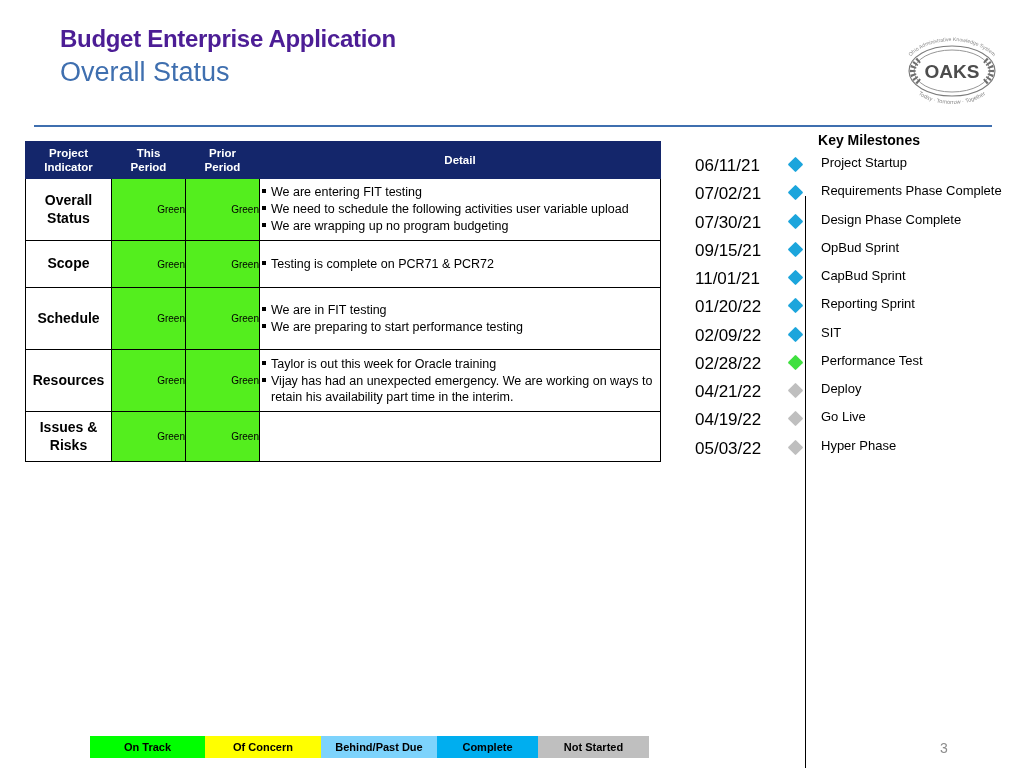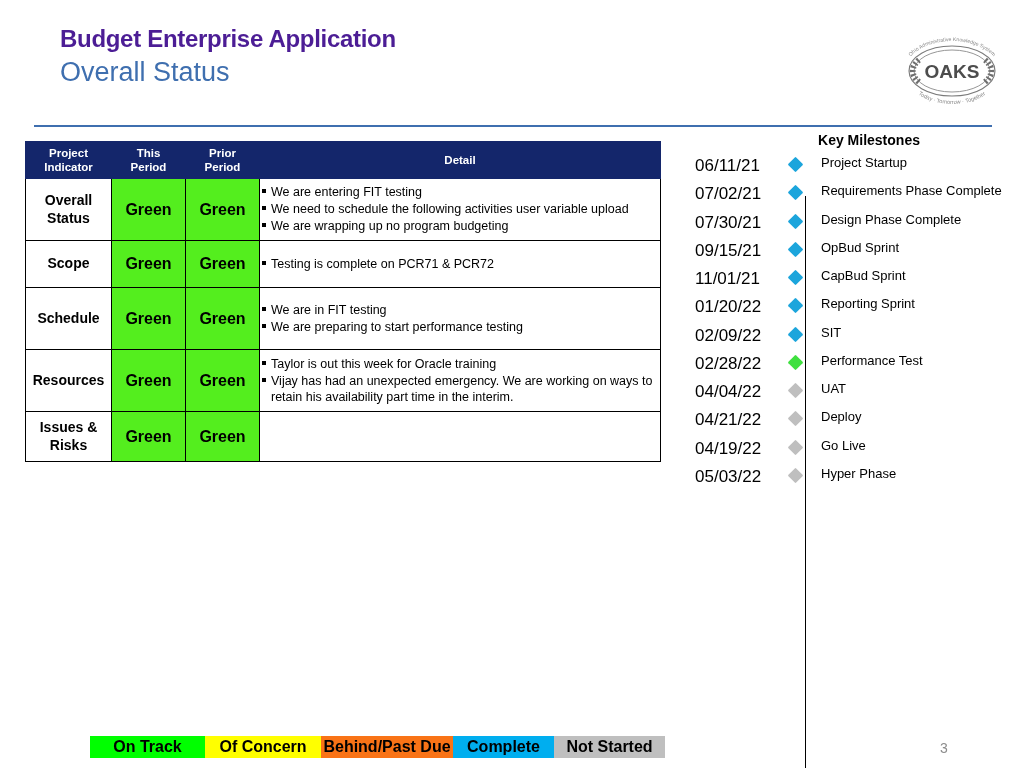--- a/index.html
+++ b/index.html
@@ -87,23 +87,23 @@
   .col-prior { width: 74px; }
 
   td.cell-indicator {
     text-align: center;
     font-size: 14px;
     font-weight: bold;
     line-height: 1.22;
     padding: 4px 3px;
   }
   td.cell-status {
-    text-align: center;
-    font-size: 16px;
-    font-weight: bold;
+    text-align: right;
+    font-size: 10px;
+    font-weight: normal;
     background: #54EE1E;
     padding: 4px 2px;
   }
   td.cell-detail {
     padding: 6px 6px 6px 8px;
     vertical-align: top;
     text-align: left;
   }
   td.cell-detail ul {
     margin: 0;
@@ -192,21 +192,21 @@
   
   #legend {
     position: absolute;
     left: 90px;
     top: 736px;
     display: flex;
   }
   .legend-item {
     height: 22px;
     line-height: 22px;
-    font-size: 16px;
+    font-size: 11px;
     font-weight: bold;
     color: #000000;
     text-align: center;
   }
 
   
   #page-number {
     position: absolute;
     left: 940px;
     top: 740px;
@@ -375,27 +375,20 @@
         <div class="ms-label">SIT</div>
       </div>
       <div class="ms-row">
         <div class="ms-date">02/28/22</div>
         <div class="ms-marker">
           <div class="ms-diamond" style="background: rgb(63, 224, 63);"></div>
         </div>
         <div class="ms-label">Performance Test</div>
       </div>
       <div class="ms-row">
-        <div class="ms-date">04/04/22</div>
-        <div class="ms-marker">
-          <div class="ms-diamond" style="background: rgb(191, 191, 191);"></div>
-        </div>
-        <div class="ms-label">UAT</div>
-      </div>
-      <div class="ms-row">
         <div class="ms-date">04/21/22</div>
         <div class="ms-marker">
           <div class="ms-diamond" style="background: rgb(191, 191, 191);"></div>
         </div>
         <div class="ms-label">Deploy</div>
       </div>
       <div class="ms-row">
         <div class="ms-date">04/19/22</div>
         <div class="ms-marker">
           <div class="ms-diamond" style="background: rgb(191, 191, 191);"></div>
@@ -408,18 +401,18 @@
           <div class="ms-diamond" style="background: rgb(191, 191, 191);"></div>
         </div>
         <div class="ms-label">Hyper Phase</div>
       </div>
     </div>
 </div>
 
 <div id="legend">
     <div class="legend-item" style="background: rgb(0, 255, 0); width: 115px;">On Track</div>
     <div class="legend-item" style="background: rgb(255, 255, 0); width: 116px;">Of Concern</div>
-    <div class="legend-item" style="background: #f97316; width: 132px;">Behind/Past Due</div>
+    <div class="legend-item" style="background: #7dd3fc; width: 116px;">Behind/Past Due</div>
     <div class="legend-item" style="background: rgb(0, 174, 239); width: 101px;">Complete</div>
     <div class="legend-item" style="background: rgb(191, 191, 191); width: 111px;">Not Started</div>
   </div>
 
 <div id="page-number">3</div>
 
 </body></html>

